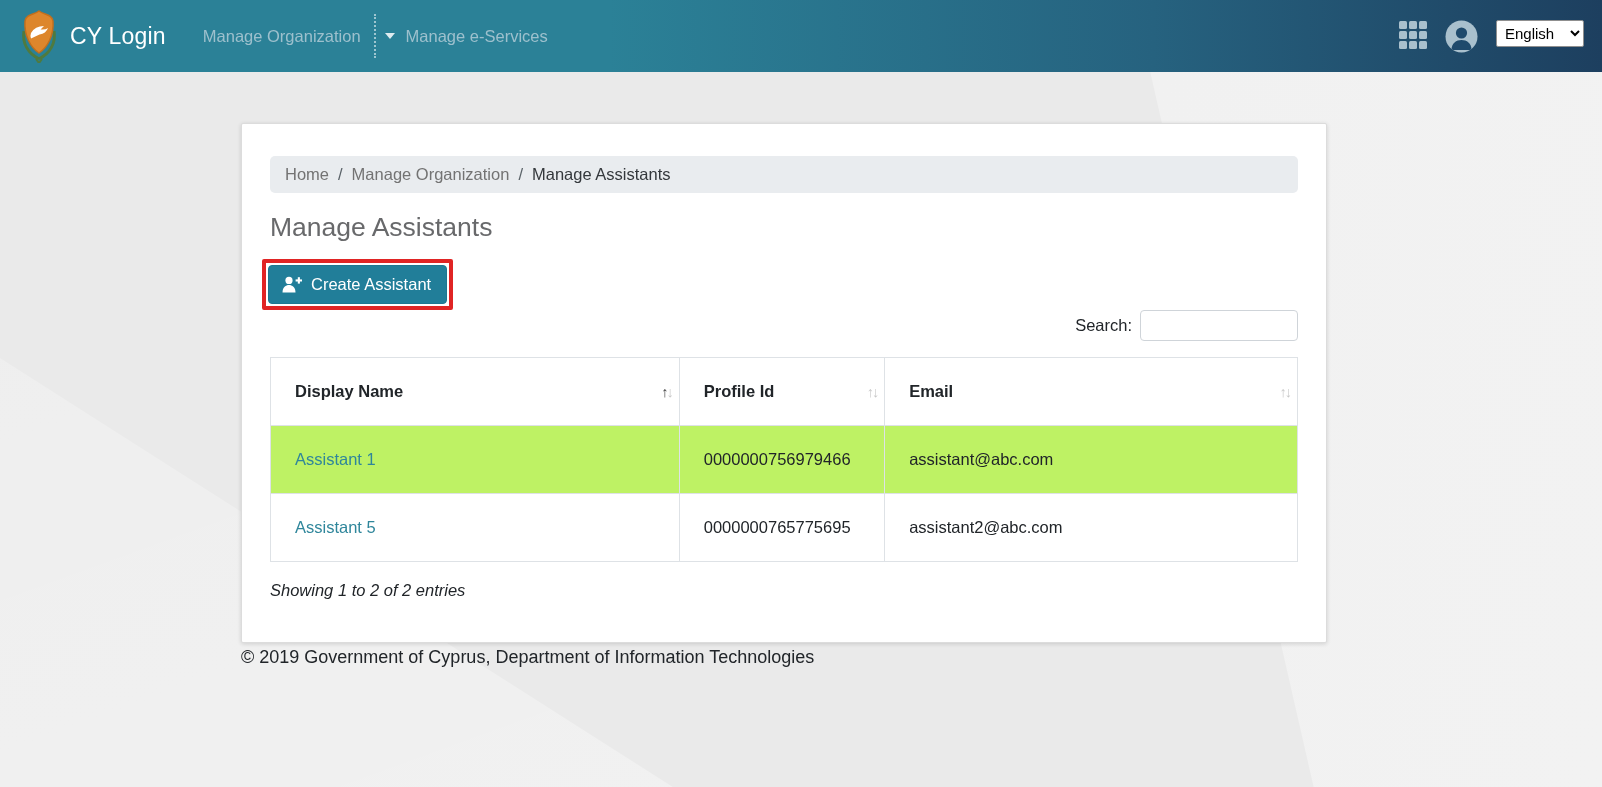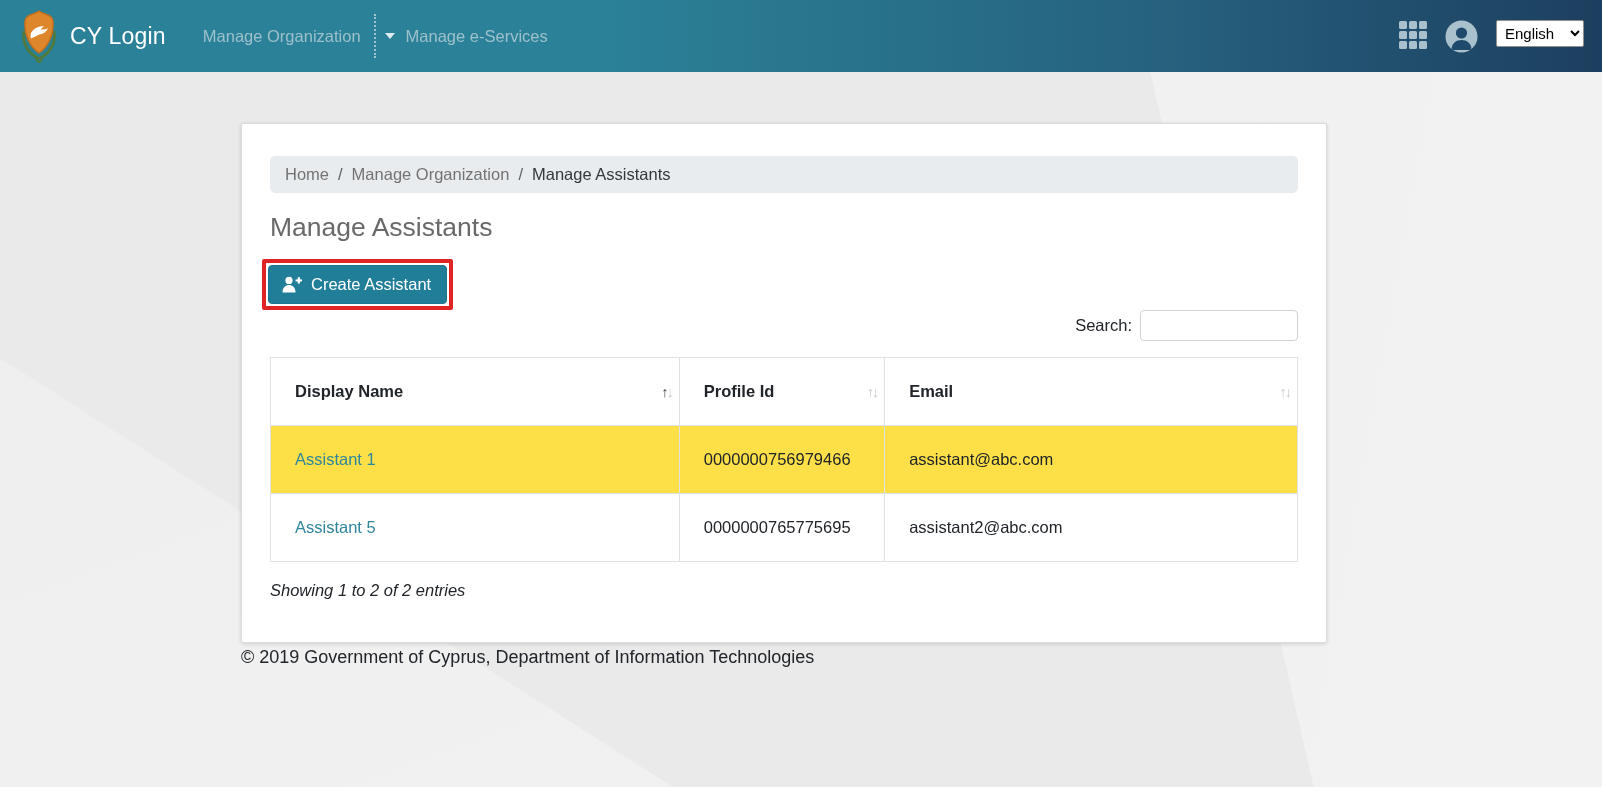--- a/index.html
+++ b/index.html
@@ -131,21 +131,21 @@
   table.assistants col.c1 { width: 39.8%; }
   table.assistants col.c2 { width: 20.0%; }
   table.assistants col.c3 { width: 40.2%; }
   .sort-icons {
     position: absolute; right: 7px; top: 50%; transform: translateY(-50%);
     font-weight: normal; font-size: 14.5px; letter-spacing: -2px;
     white-space: nowrap;
   }
   .sort-icons .arr { color: #c8c8c8; }
   .sort-icons .arr.active { color: #3a3a3a; }
-  tr.striped td { background: #fde047; }
+  tr.striped td { background: #bef264; }
   td a.row-link { color: #2f869b; text-decoration: none; cursor: pointer; }
 
   .table-summary { margin-top: 19px; font-size: 16.5px; color: #212529; font-style: italic; }
 
   
   .footer {
     position: relative; z-index: 1;
     margin-left: 241px; margin-top: 4px;
     font-size: 18px; color: #212529;
   }

